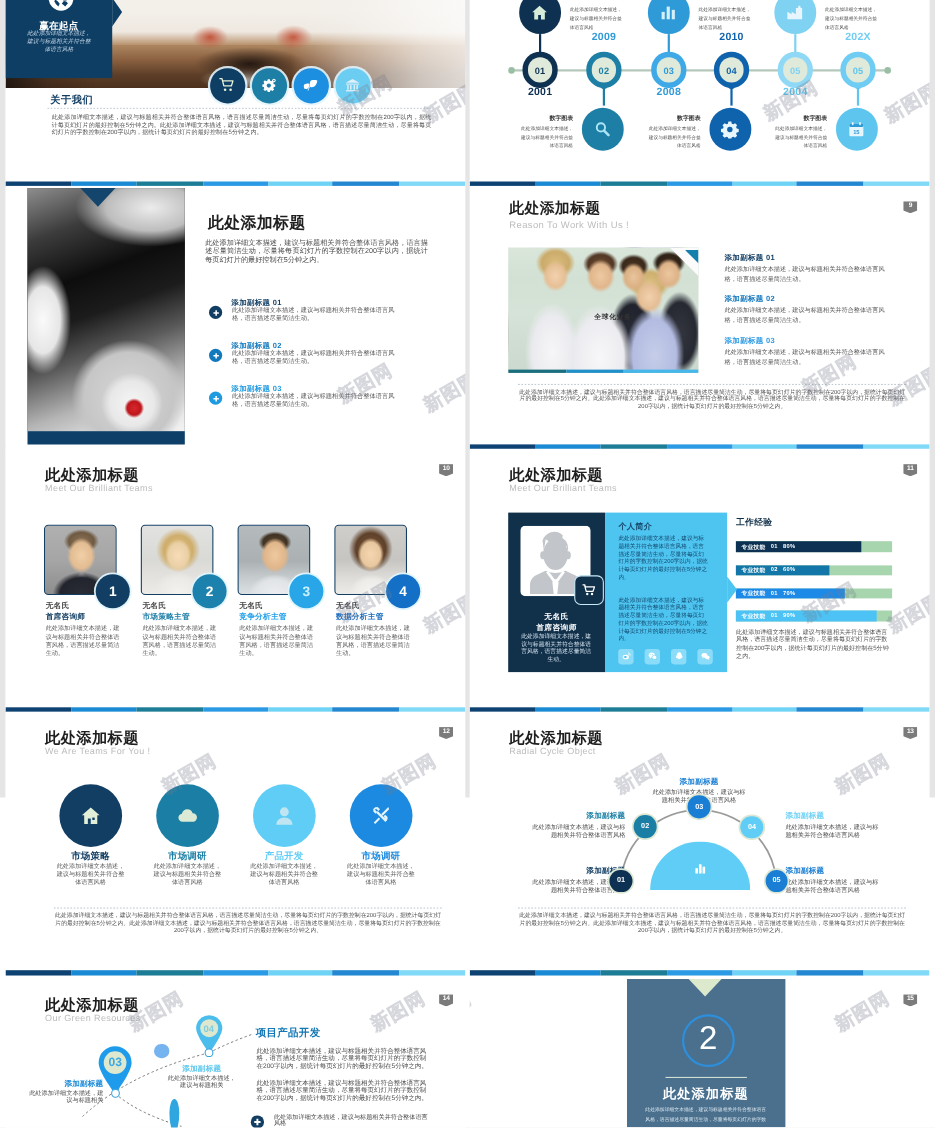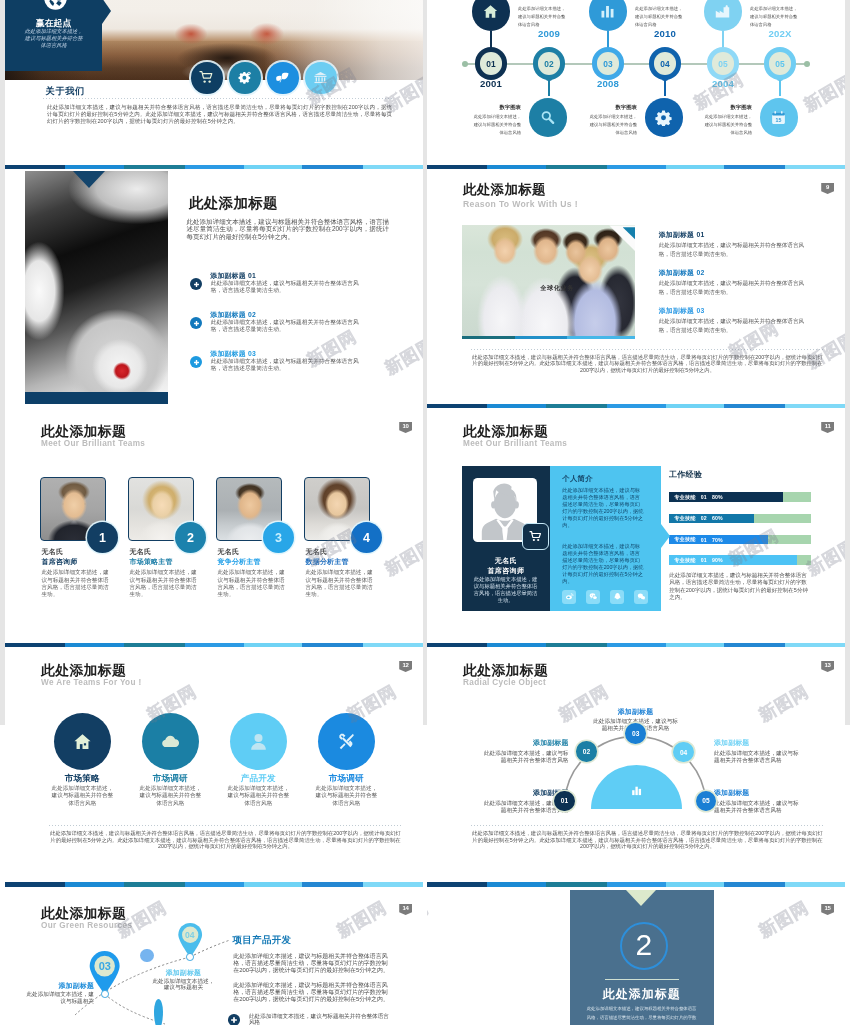--- a/index.html
+++ b/index.html
@@ -13,21 +13,21 @@
   .fbar{position:absolute;left:0;top:235px;width:418px;height:5px;display:flex;}
   .fbar i{display:block;height:100%;}
 
   
   .num{position:absolute;right:11px;top:13.9px;width:12.8px;height:11px;background:#7b7b7b;color:#fff;
        font-size:6px;line-height:9px;text-align:center;font-weight:bold;letter-spacing:-.2px;
        clip-path:polygon(0 0,100% 0,100% 77%,50% 100%,0 77%);}
 
   
   .ttl{font-size:14px;font-weight:bold;color:#1f1f1f;letter-spacing:.3px;line-height:1.15;white-space:nowrap;}
-  .sub{font-size:8.2px;font-weight:bold;color:#bcbcbc;letter-spacing:.35px;line-height:1.15;white-space:nowrap;}
+  .sub{font-size:8.2px;font-weight:normal;color:#bcbcbc;letter-spacing:.35px;line-height:1.15;white-space:nowrap;}
   .body{font-size:4.6px;color:#5c5c5c;line-height:1.95;letter-spacing:.1px;}
 
   .wm{position:absolute;color:transparent;font-size:17px;font-weight:bold;
       -webkit-text-stroke-width:0.55px;-webkit-text-stroke-color:rgba(118,124,138,.30);
       transform:rotate(-30deg);white-space:nowrap;pointer-events:none;letter-spacing:1px;z-index:50;}
 
 
 .s1-photo{position:absolute;left:0;top:0;width:418px;height:150px;
   background:
     radial-gradient(ellipse 66px 20px at 222px 128px, rgba(32,22,16,.95) 0%, rgba(42,29,23,0) 76%),

